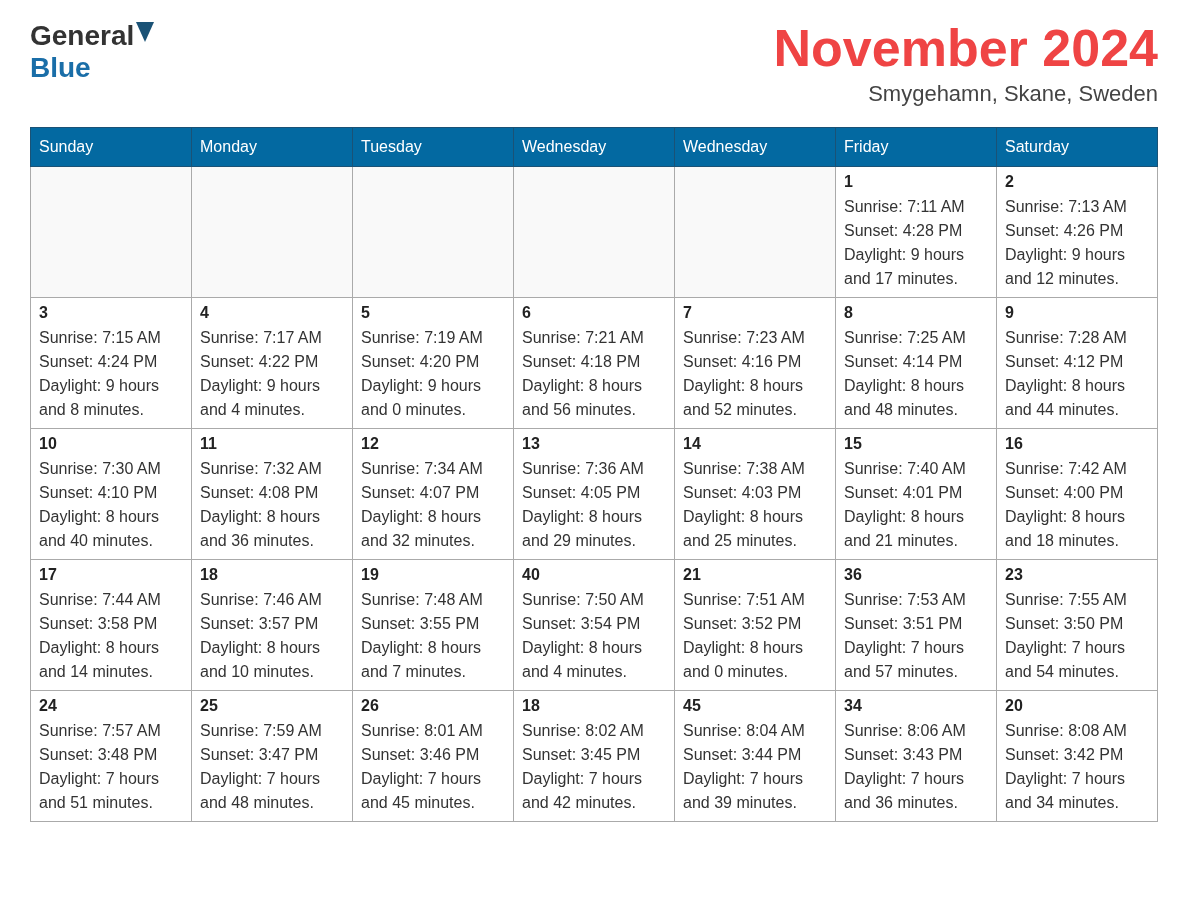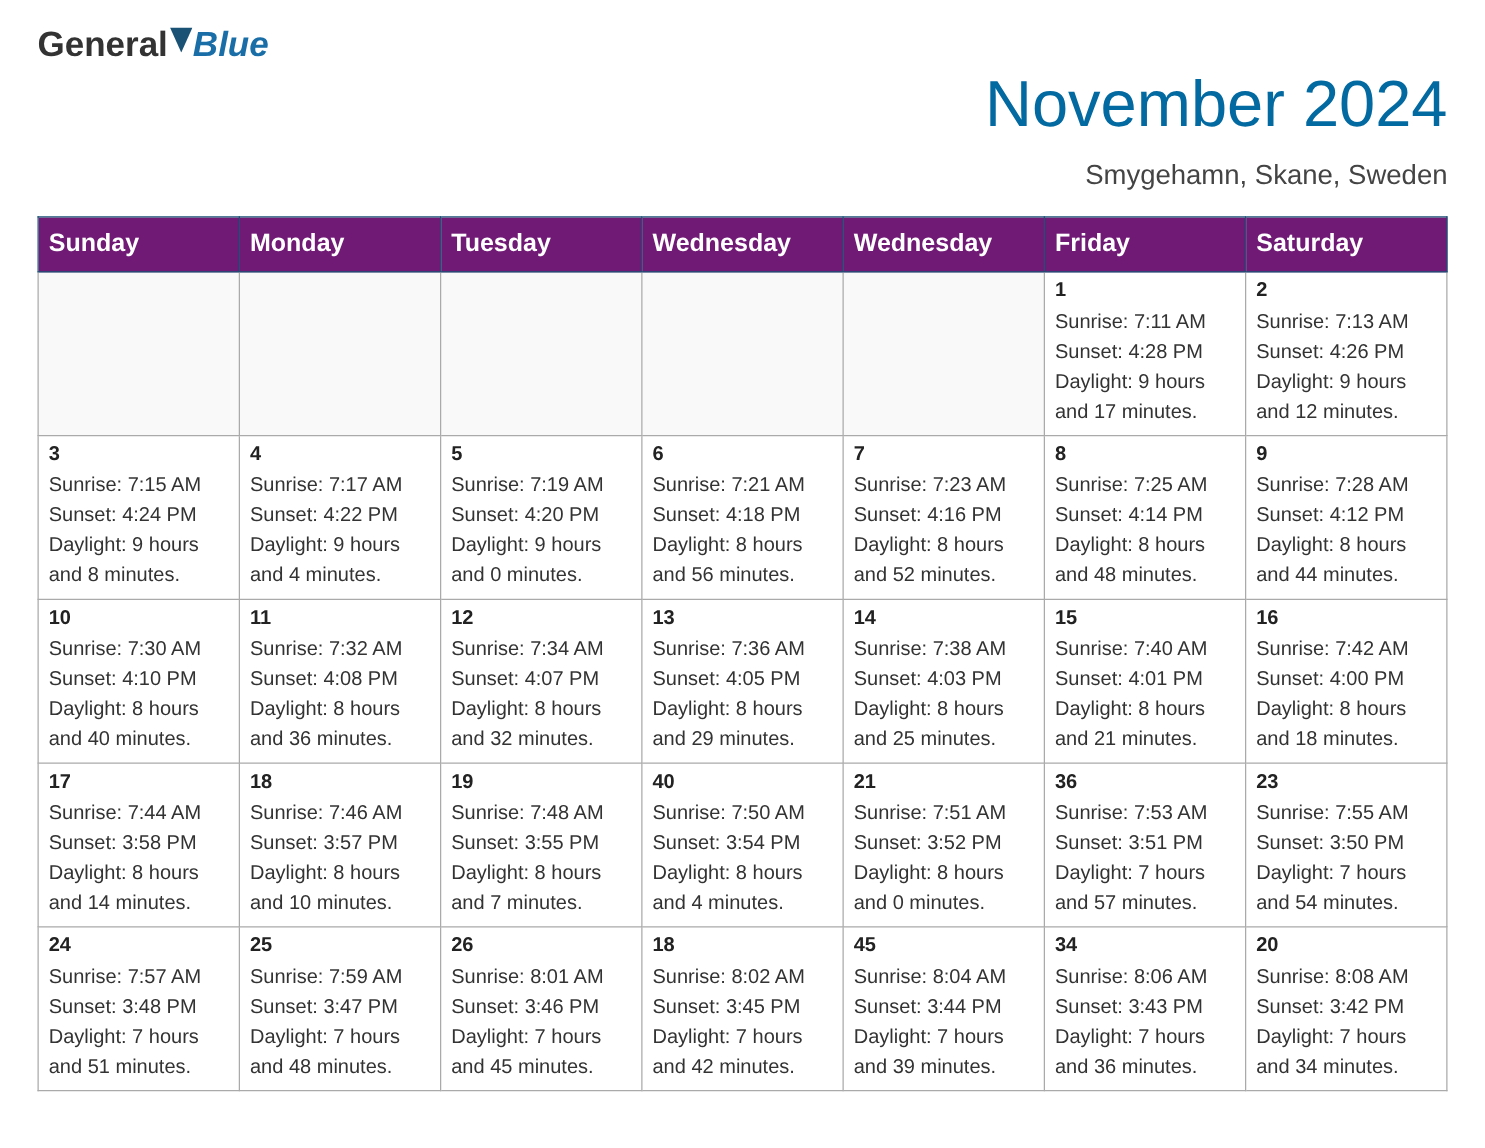--- a/index.html
+++ b/index.html
@@ -11,48 +11,47 @@
       padding: 20px 30px;
     }
     .header-area {
       display: flex;
       justify-content: space-between;
       align-items: flex-start;
       margin-bottom: 20px;
     }
     .logo {
       display: flex;
-      flex-direction: row;
+      flex-direction: column;
       align-items: flex-start;
     }
     .title-area {
       text-align: right;
     }
     .month-title {
       font-size: 52px;
-      font-weight: normal;
-      color: #0369a1;
+      font-weight: bold;
+      color: #ef4444;
       line-height: 1.1;
-      margin-top: 36px;
     }
     .location {
       font-size: 22px;
       color: #444;
-      margin-top: 14px;
+      margin-top: 4px;
     }
     .calendar {
       width: 100%;
       border-collapse: collapse;
       border: 1px solid #aaa;
     }
     .calendar th {
-      background-color: #701a75;
+      background-color: #0369a1;
       color: #fff;
-      font-size: 20px;
-      font-weight: bold;
+      font-size: 16px;
+      font-weight: normal;
       padding: 10px 8px;
       text-align: left;
       border: 1px solid #1a5276;
     }
     .calendar td {
       vertical-align: top;
       border: 1px solid #aaa;
       padding: 6px 8px;
       width: 14.28%;
       height: 110px;
@@ -87,21 +86,20 @@
     .logo-arrow {
       display: inline-block;
       margin-left: 2px;
       position: relative;
       top: -2px;
     }
     .logo-blue-text {
       font-size: 28px;
       font-weight: bold;
       color: #1a6ea8;
-      font-style: italic;
     }
   </style>
 </head>
 <body>
 
 <div class="header-area">
   <div class="logo">
     <div class="logo-row">
       <span class="logo-general">General</span>
       <span class="logo-arrow">

